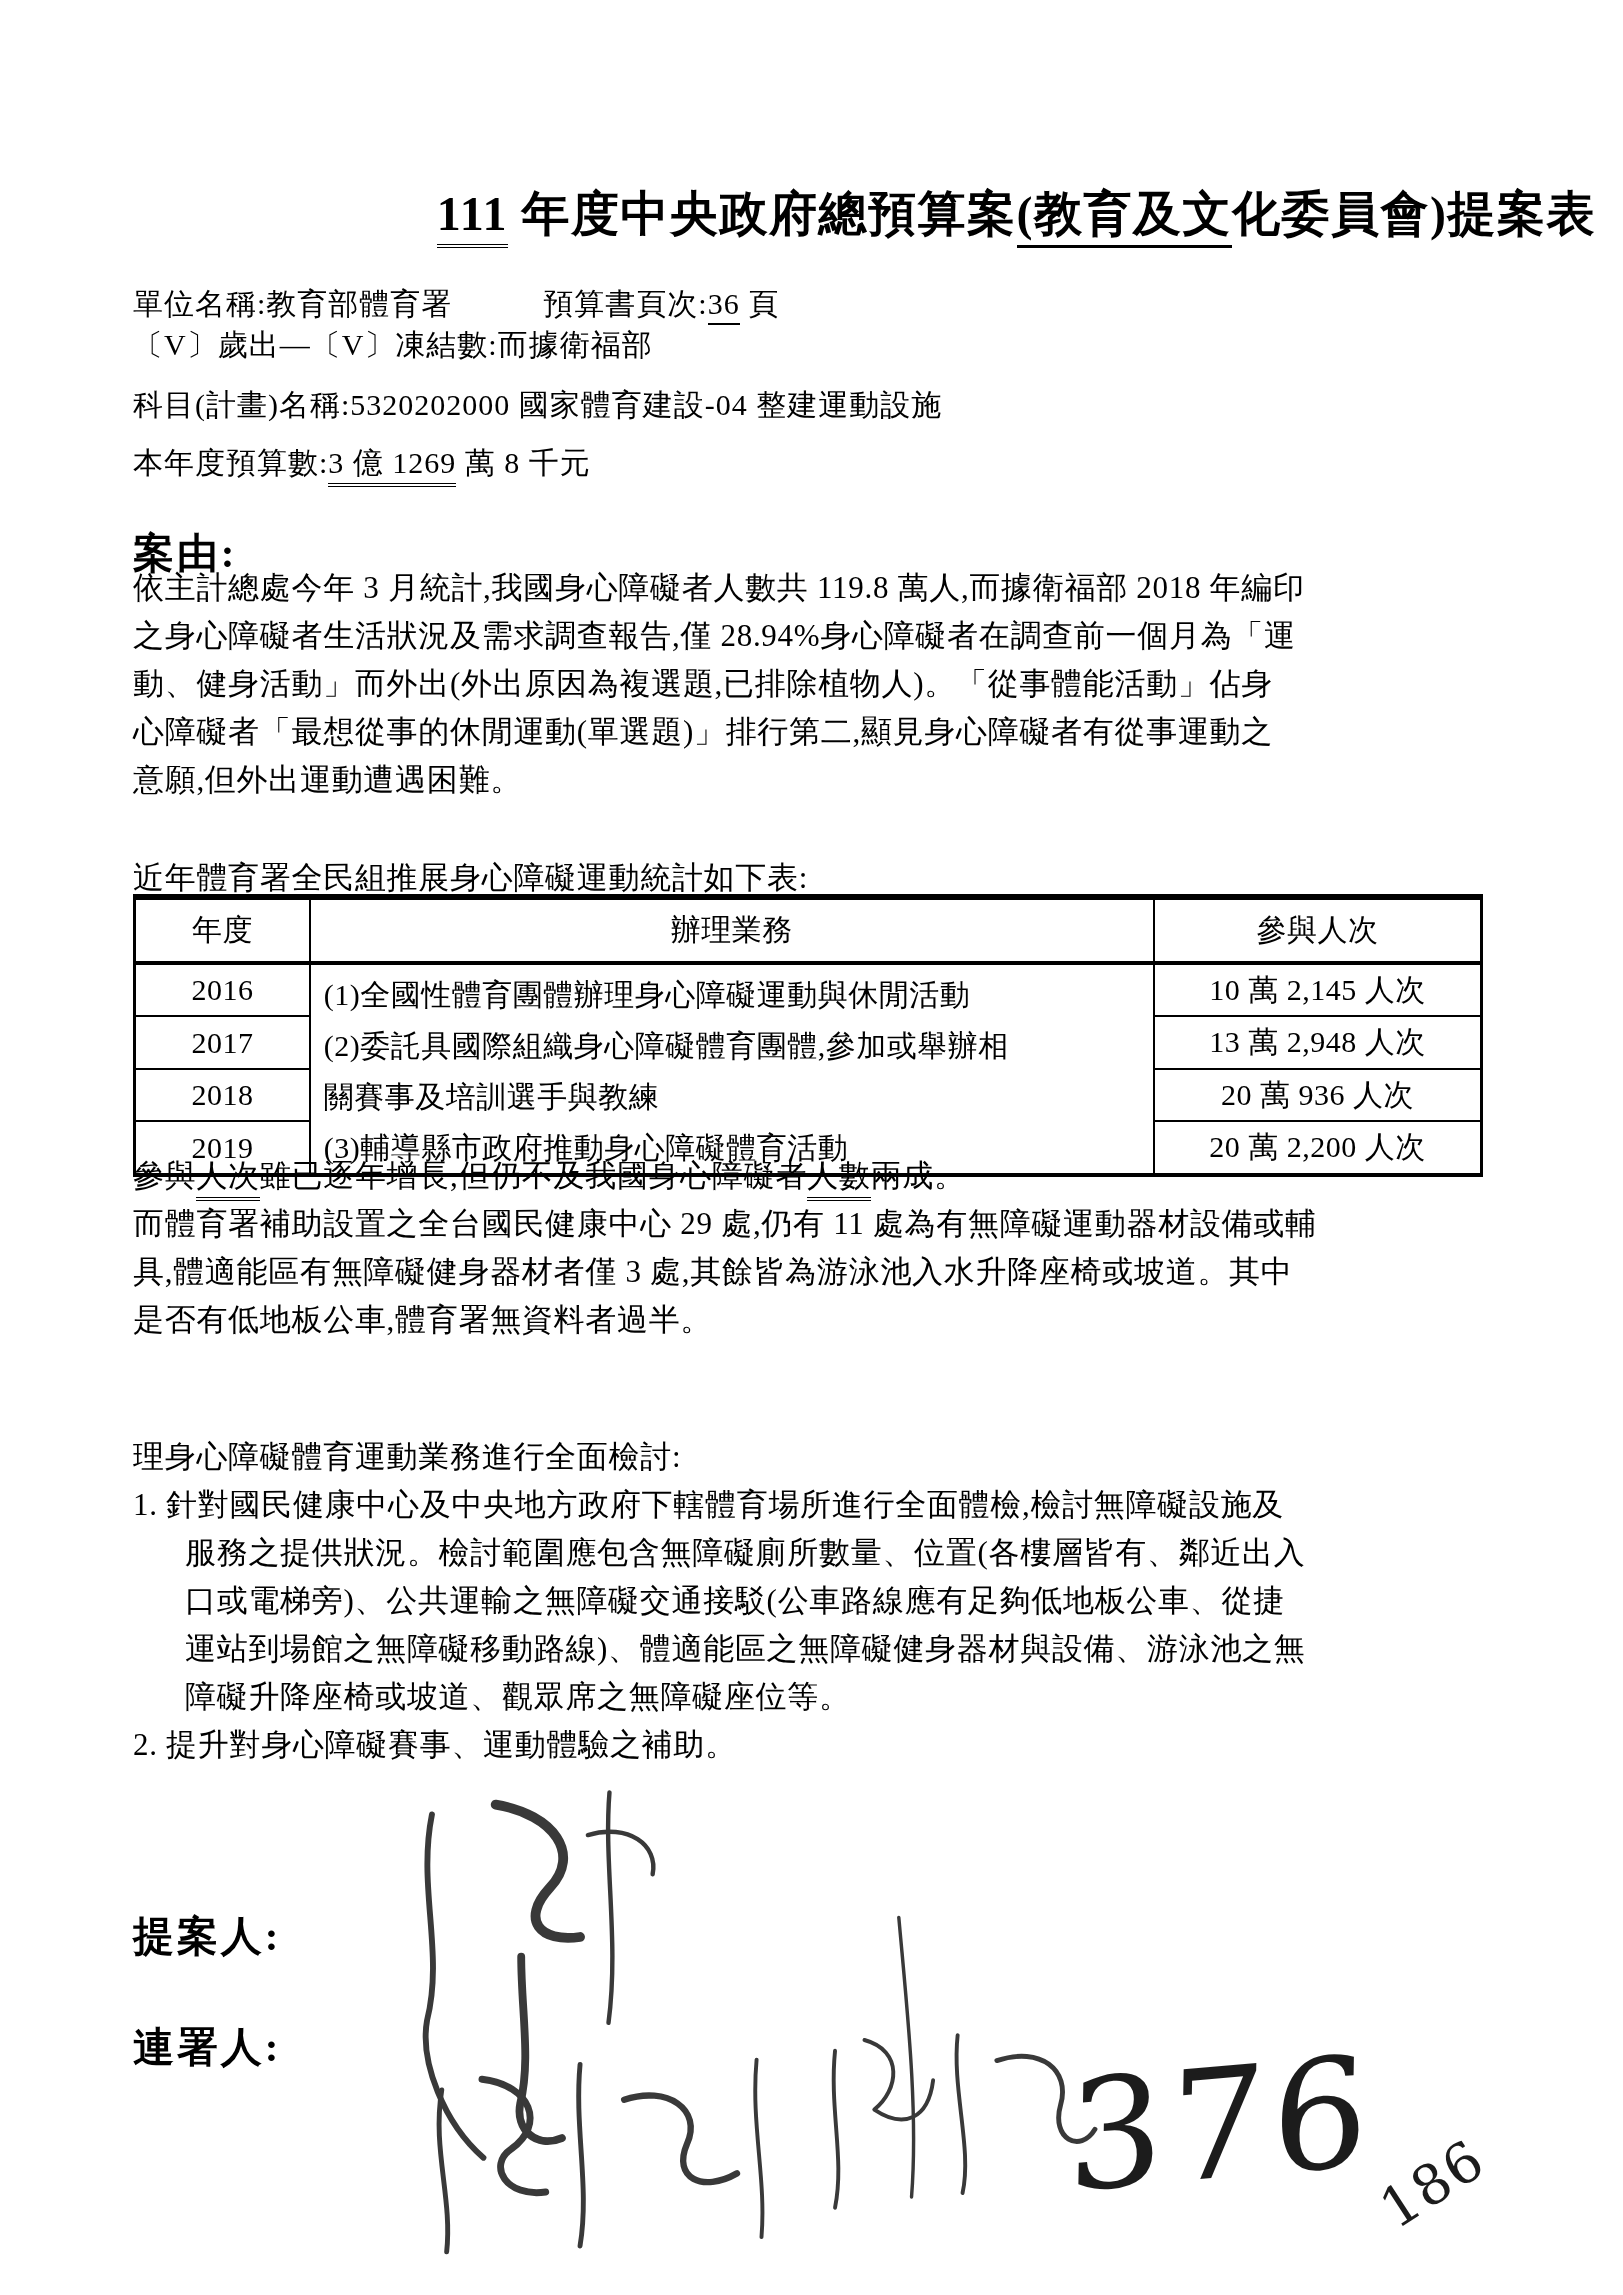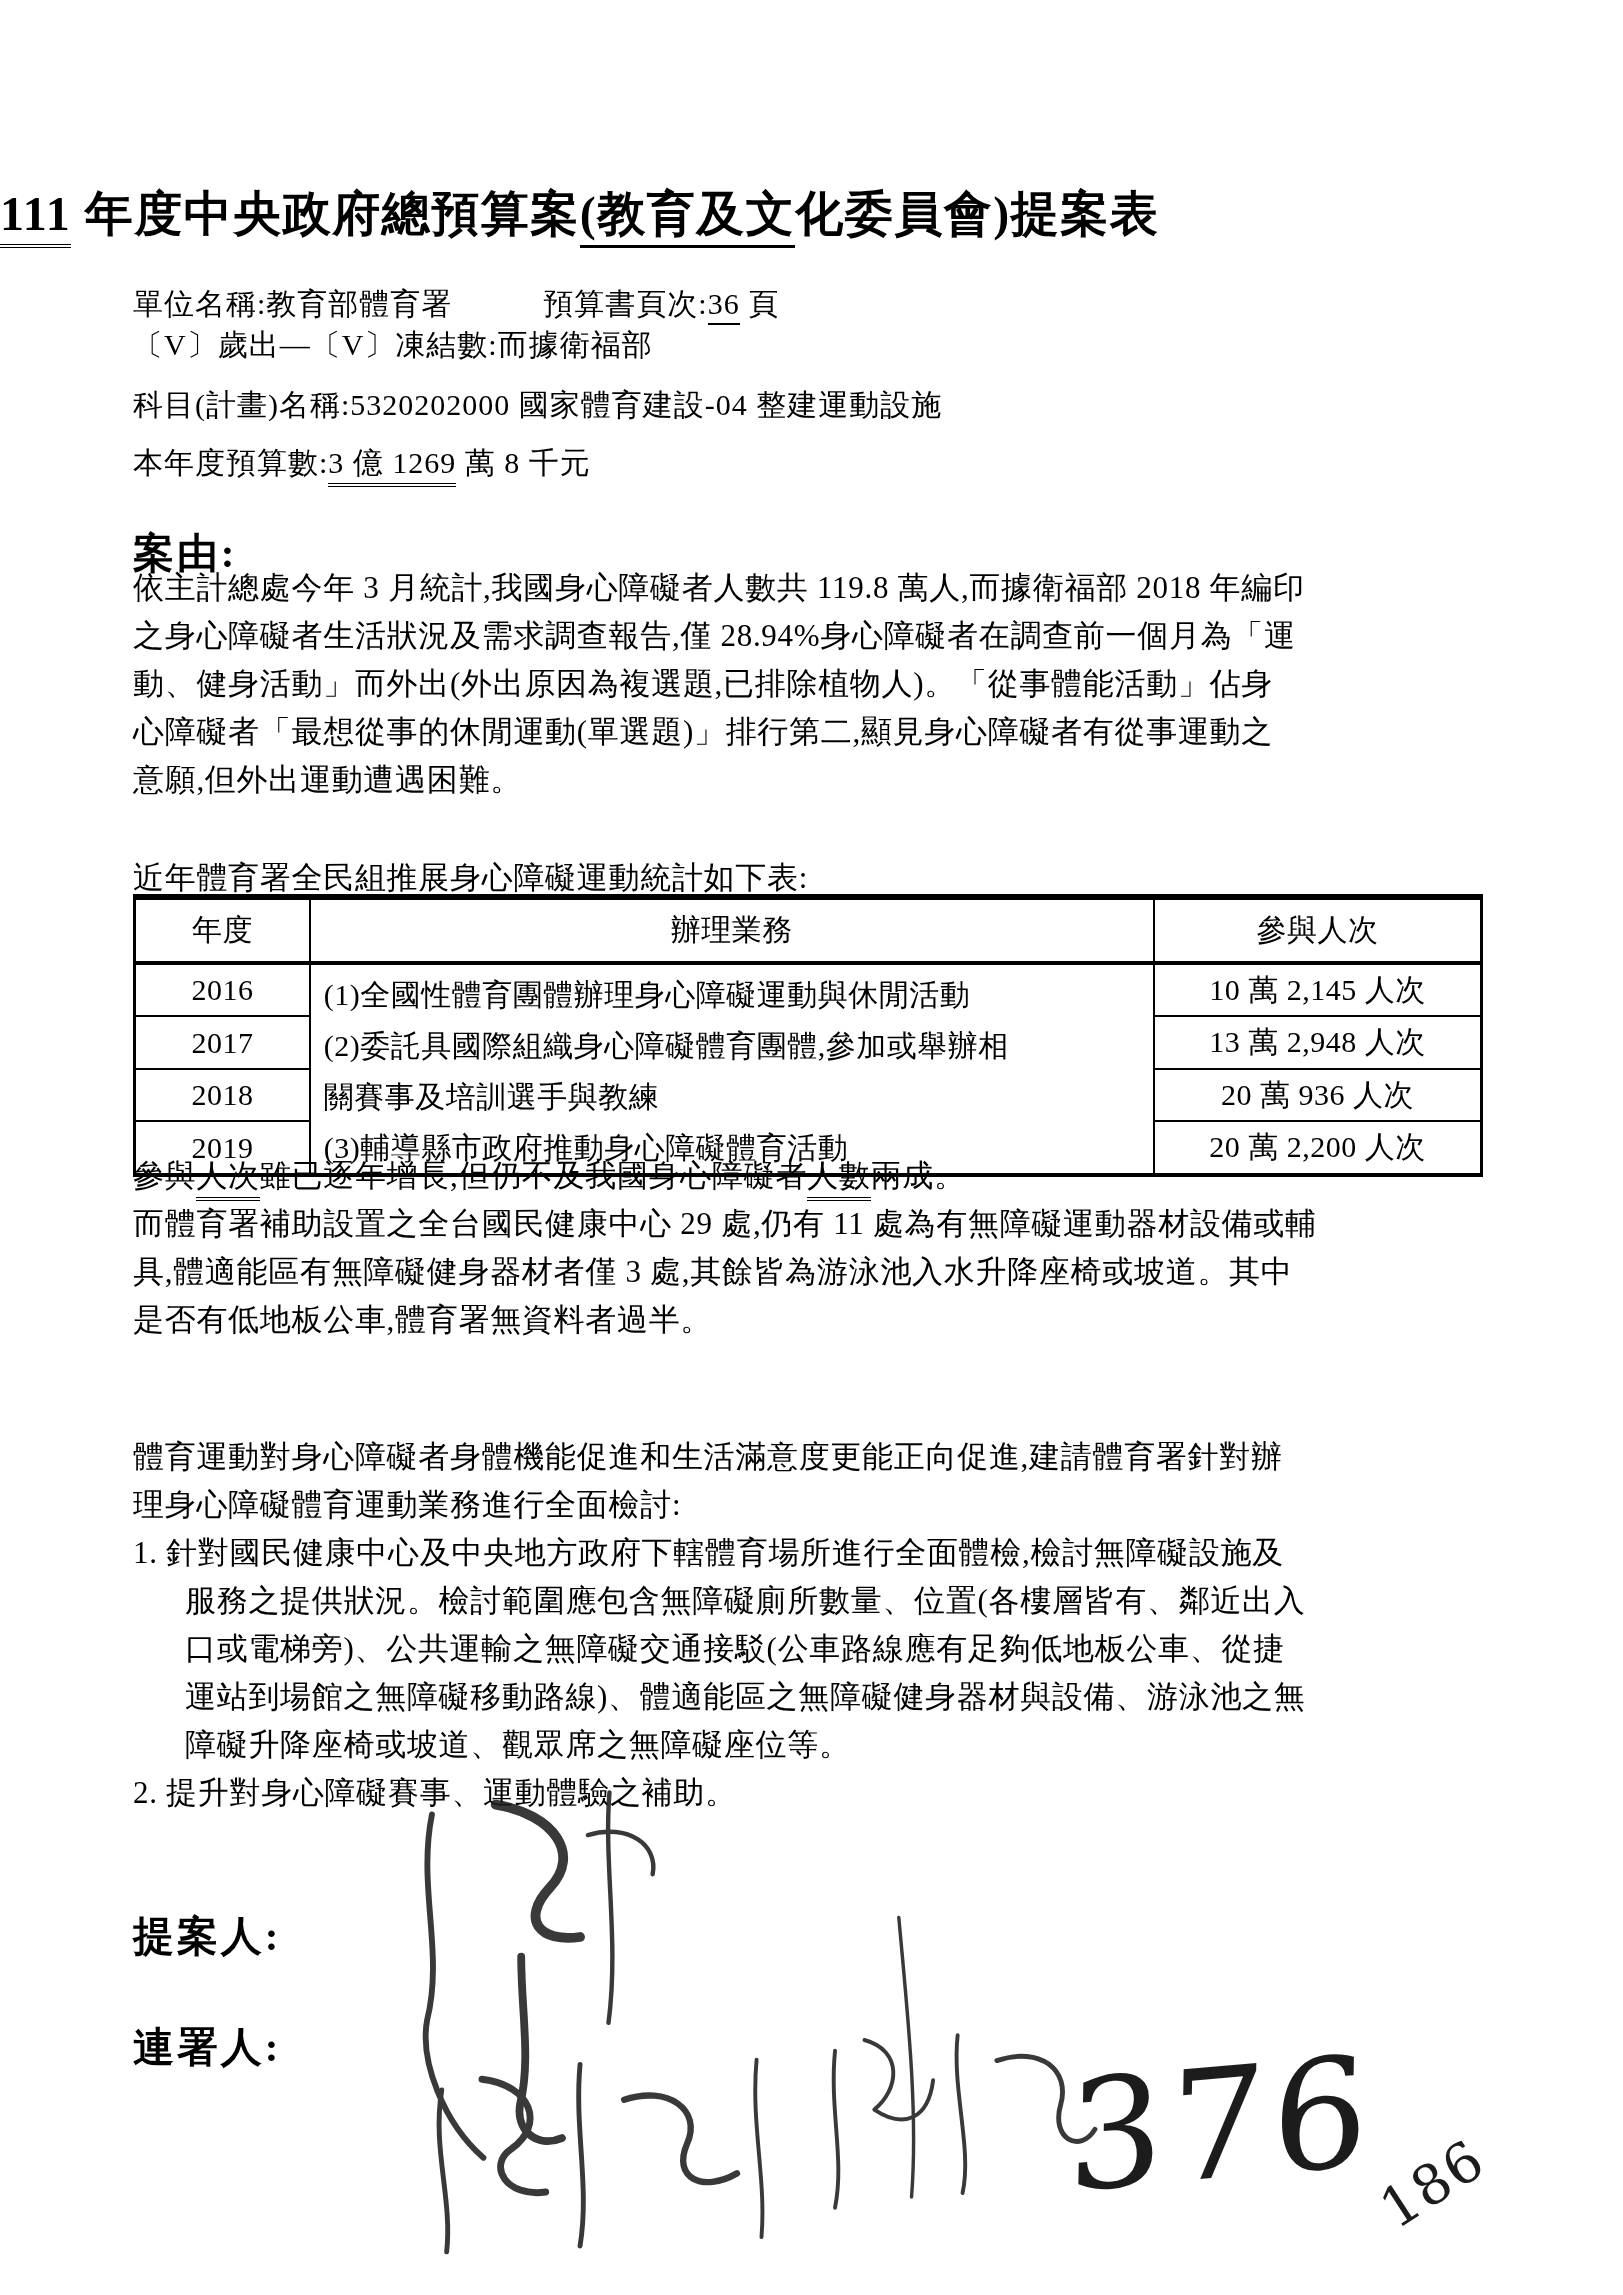--- a/index.html
+++ b/index.html
@@ -9,21 +9,21 @@
     background:#ffffff;
     font-family:"Liberation Serif","DejaVu Serif",serif;
     color:#000;
     overflow:hidden;
   }
   .abs{position:absolute;left:133px;}
   .nowrap{white-space:nowrap;}
   
   #title{
     left:0;width:1596px;top:182px;
-    text-align:left;font-size:48px;font-weight:700;
+    text-align:right;font-size:48px;font-weight:700;
     letter-spacing:1.5px;
   }
   .u-dbl{border-bottom:4.9px double #000;padding-bottom:3.9px;}
   .u-thick{border-bottom:3.9px solid #000;padding-bottom:4.9px;}
   .u-med{border-bottom:2.9px solid #000;padding-bottom:2.5px;}
   
   .meta{font-size:30px;letter-spacing:1px;}
   .b{font-weight:400;}
   #meta1{top:284px;}
   #meta2{top:325px;}
@@ -148,21 +148,20 @@
   <div id="analysis" class="abs body-block">
     <div class="line">
       <span>參與</span><span class="u-dbl">人次</span><span>雖已逐年增長,但仍不及我國身心障礙者</span><span class="u-dbl">人數</span><span>兩成。</span>
     </div>
     <div class="line">而體育署補助設置之全台國民健康中心 29 處,仍有 11 處為有無障礙運動器材設備或輔</div>
     <div class="line">具,體適能區有無障礙健身器材者僅 3 處,其餘皆為游泳池入水升降座椅或坡道。其中</div>
     <div class="line">是否有低地板公車,體育署無資料者過半。</div>
   </div>
 
   <div id="request" class="abs body-block">
-    <div class="line">體育運動對身心障礙者身體機能促進和生活滿意度更能正向促進,建請體育署針對辦</div>
     <div class="line">理身心障礙體育運動業務進行全面檢討:</div>
     <div class="line">1. 針對國民健康中心及中央地方政府下轄體育場所進行全面體檢,檢討無障礙設施及</div>
     <div class="line indent">服務之提供狀況。檢討範圍應包含無障礙廁所數量、位置(各樓層皆有、鄰近出入</div>
     <div class="line indent">口或電梯旁)、公共運輸之無障礙交通接駁(公車路線應有足夠低地板公車、從捷</div>
     <div class="line indent">運站到場館之無障礙移動路線)、體適能區之無障礙健身器材與設備、游泳池之無</div>
     <div class="line indent">障礙升降座椅或坡道、觀眾席之無障礙座位等。</div>
     <div class="line">2. 提升對身心障礙賽事、運動體驗之補助。</div>
   </div>
 
   <div id="proposer" class="abs hd nowrap">提案人:</div>

